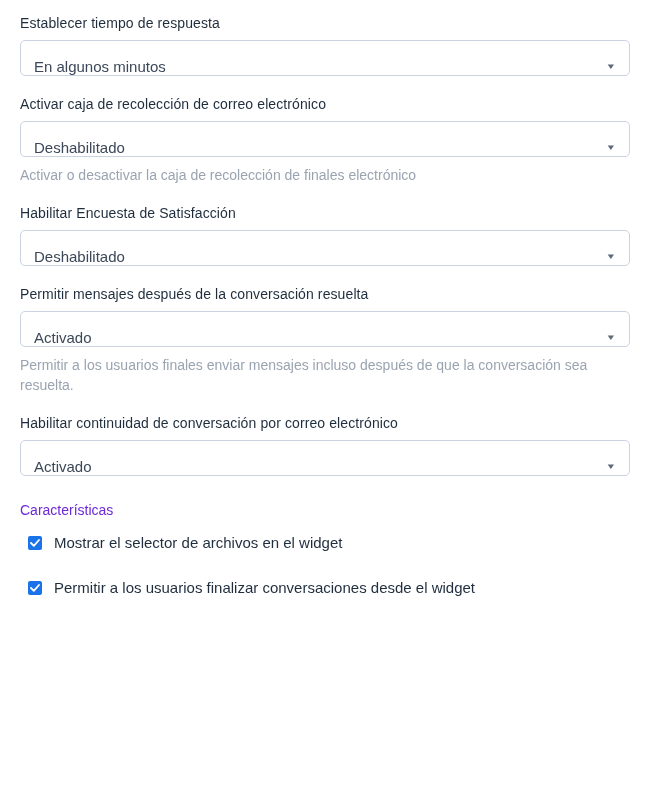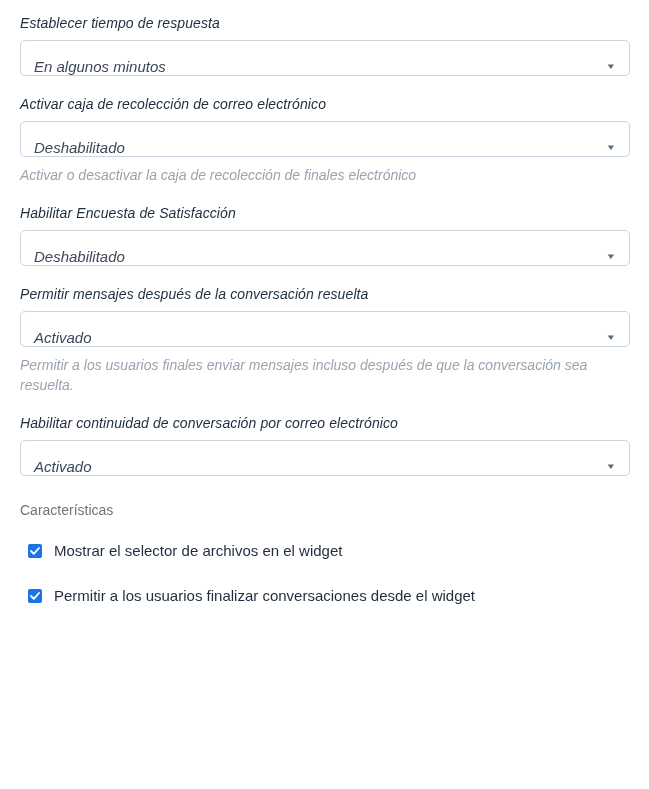--- a/index.html
+++ b/index.html
@@ -6,21 +6,21 @@
   html, body {
     background: #ffffff;
     font-family: "Liberation Sans", "DejaVu Sans", sans-serif;
   }
   .page {
     width: 649px;
     min-height: 789px;
     background: #ffffff;
     padding: 15px 19px 15px 20px;
   }
-  .field { margin-bottom: 20px; font-style: italic; }
+  .field { margin-bottom: 20px; }
   .field-label {
     font-size: 14px;
     font-weight: 500;
     color: #1f2d3d;
     line-height: 17px;
     margin-bottom: 8px;
     letter-spacing: 0.1px;
   }
   .select {
     width: 610px;
@@ -45,24 +45,24 @@
     transform: scaleX(1.35);
   }
   .field-help {
     font-size: 14px;
     color: #9aa4b0;
     line-height: 20px;
     max-width: 600px;
   }
   .features-label {
     font-size: 14px;
-    color: #737373;
+    color: #6d28d9;
     line-height: 17px;
     margin-top: 26px;
-    margin-bottom: 22px;
+    margin-bottom: 14px;
   }
   .checkbox-row {
     display: flex;
     align-items: center;
     margin-bottom: 25px;
     cursor: pointer;
     margin-left: 8px;
   }
   .checkbox {
     width: 14px;

